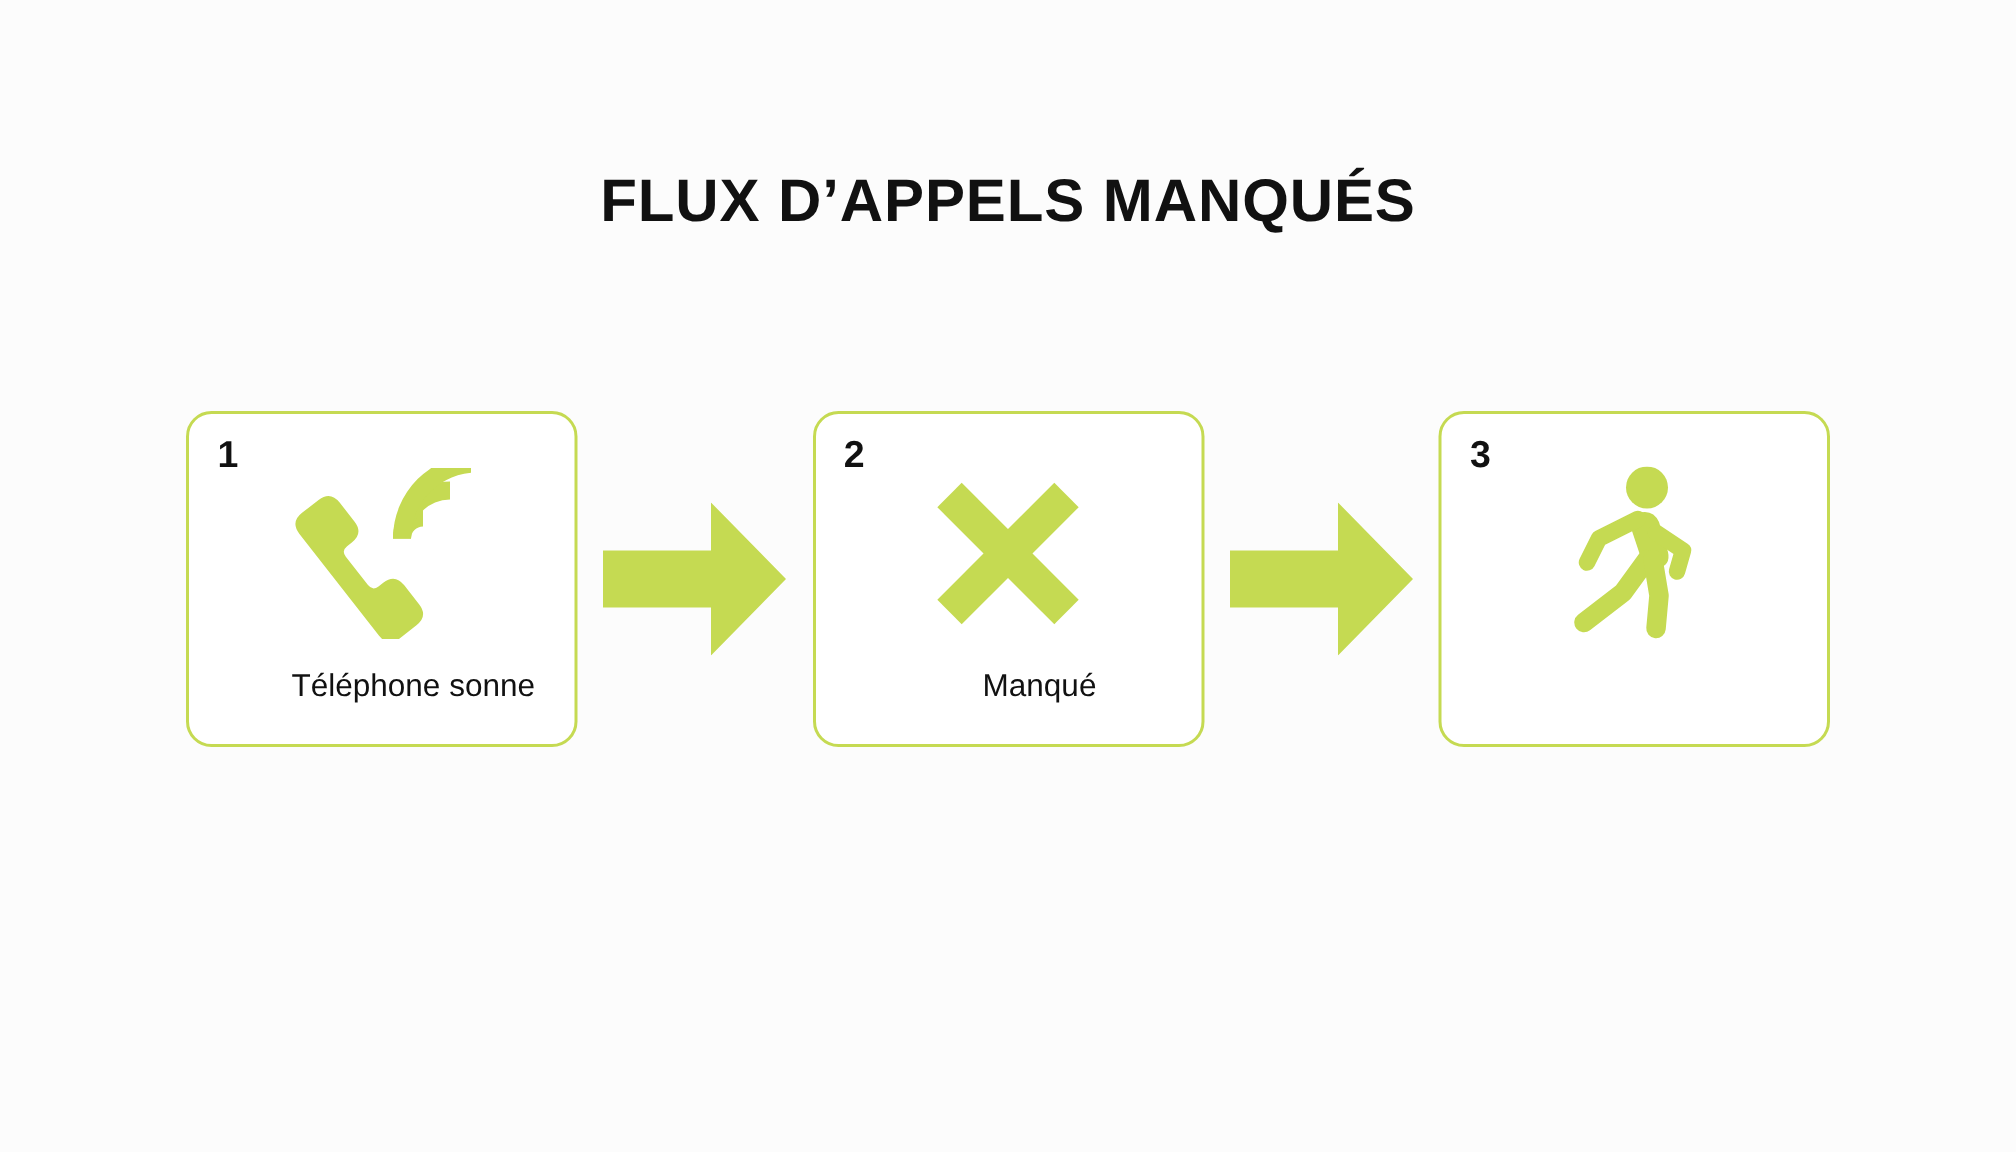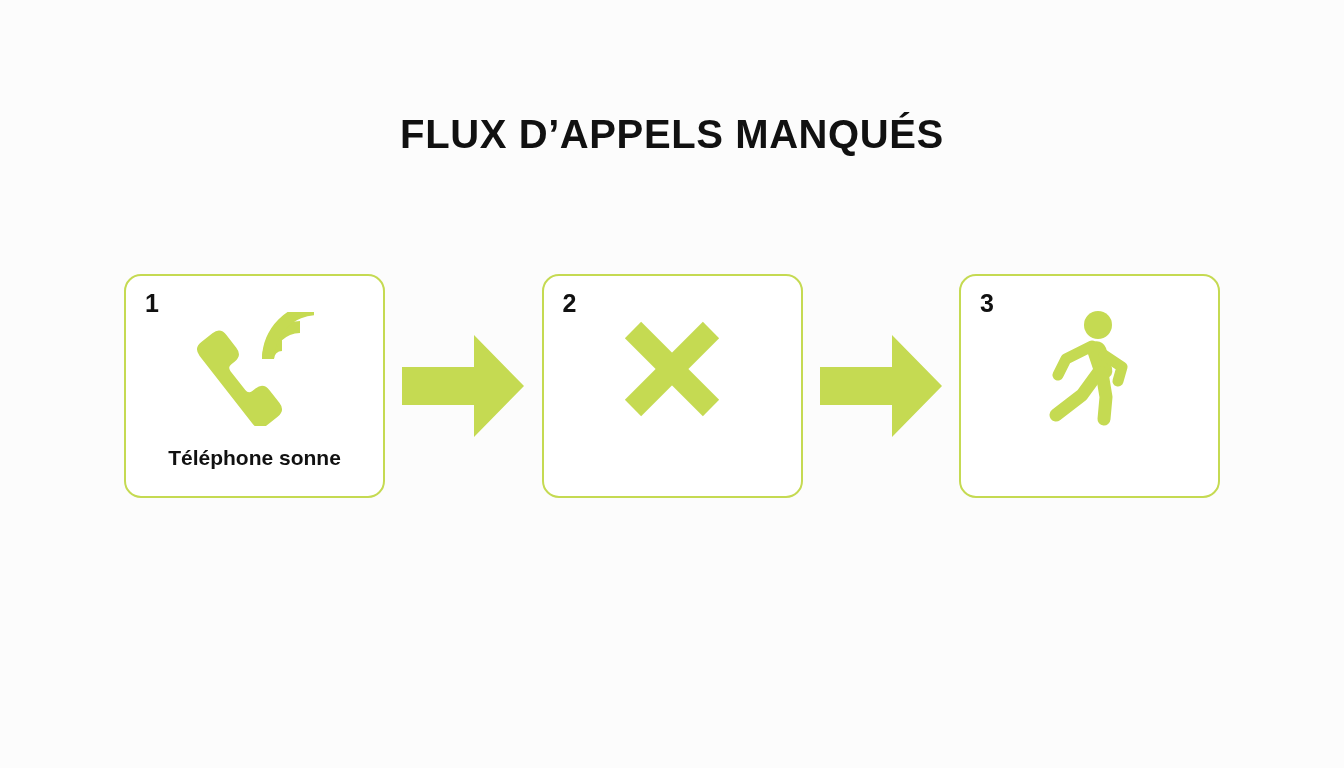--- a/index.html
+++ b/index.html
@@ -86,24 +86,25 @@
     display: block;
   }
 
   .step-label {
     position: absolute;
     left: 0;
     bottom: 25px;
     width: 100%;
     text-align: center;
     font-size: 21px;
-    font-weight: bold;
+    font-weight: normal;
     color: #111111;
     line-height: 26px;
     white-space: nowrap;
+    padding-left: 21px;
   }
 
   .flow-arrow {
     flex: 0 0 122px;
     width: 122px;
     height: 102px;
     display: flex;
     align-items: center;
     justify-content: center;
   }
@@ -181,20 +182,21 @@
 
       <div class="step-icon">
         <svg width="100" height="100" viewBox="0 0 100 100" aria-hidden="true">
           <g stroke="#c5da52" stroke-width="23" stroke-linecap="butt">
             <line x1="11" y1="11" x2="89" y2="89"></line>
             <line x1="89" y1="11" x2="11" y2="89"></line>
           </g>
         </svg>
       </div>
 
+      <div class="step-label">Manqué</div>
     </div>
 
     <div class="flow-arrow">
       <svg width="122" height="102" viewBox="0 0 122 102" aria-hidden="true">
         <polygon points="0,32 72,32 72,0 122,51 72,102 72,70 0,70" fill="#c5da52"></polygon>
       </svg>
     </div>
 
     <div class="step-card">
       <div class="step-number">3</div>

